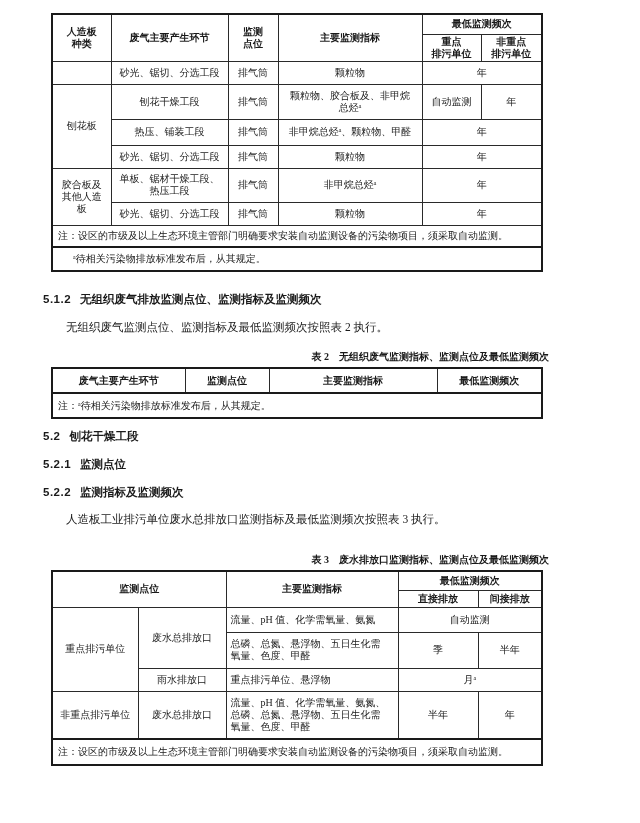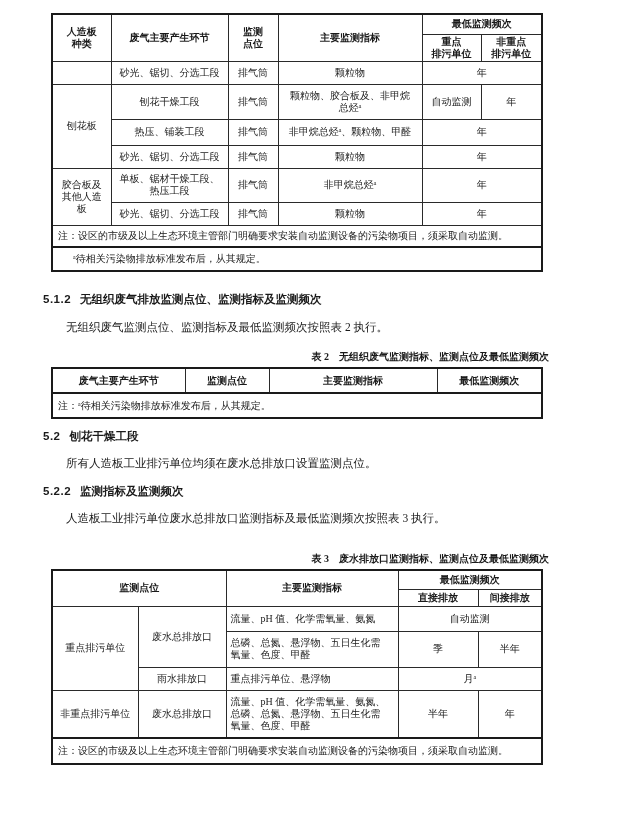--- a/index.html
+++ b/index.html
@@ -174,21 +174,23 @@
     </tr>
     <tr class="note-row" style="height:25px">
       <td colspan="4">注：ᵃ待相关污染物排放标准发布后，从其规定。</td>
     </tr>
   </tbody>
     </table>
 
   <div class="heading mt-h52">
     <span class="num">5.2</span><span>刨花干燥工段</span>
   </div>
-  <p class="para mt-p521">所有人造板工业排污单位均须在废水总排放口设置监测点位。</p>
+  <div class="heading mt-h521">
+    <span class="num">5.2.1</span><span>监测点位</span>
+  </div>
   <div class="heading mt-h522">
     <span class="num">5.2.2</span><span>监测指标及监测频次</span>
   </div>
   <p class="para mt-p522">人造板工业排污单位废水总排放口监测指标及最低监测频次按照表 3 执行。</p>
 
   <div class="caption mt-cap3">
     <span class="cap-label">表 3</span><span>废水排放口监测指标、监测点位及最低监测频次</span>
   </div>
 
   <table class="doc-table mt-t3">

